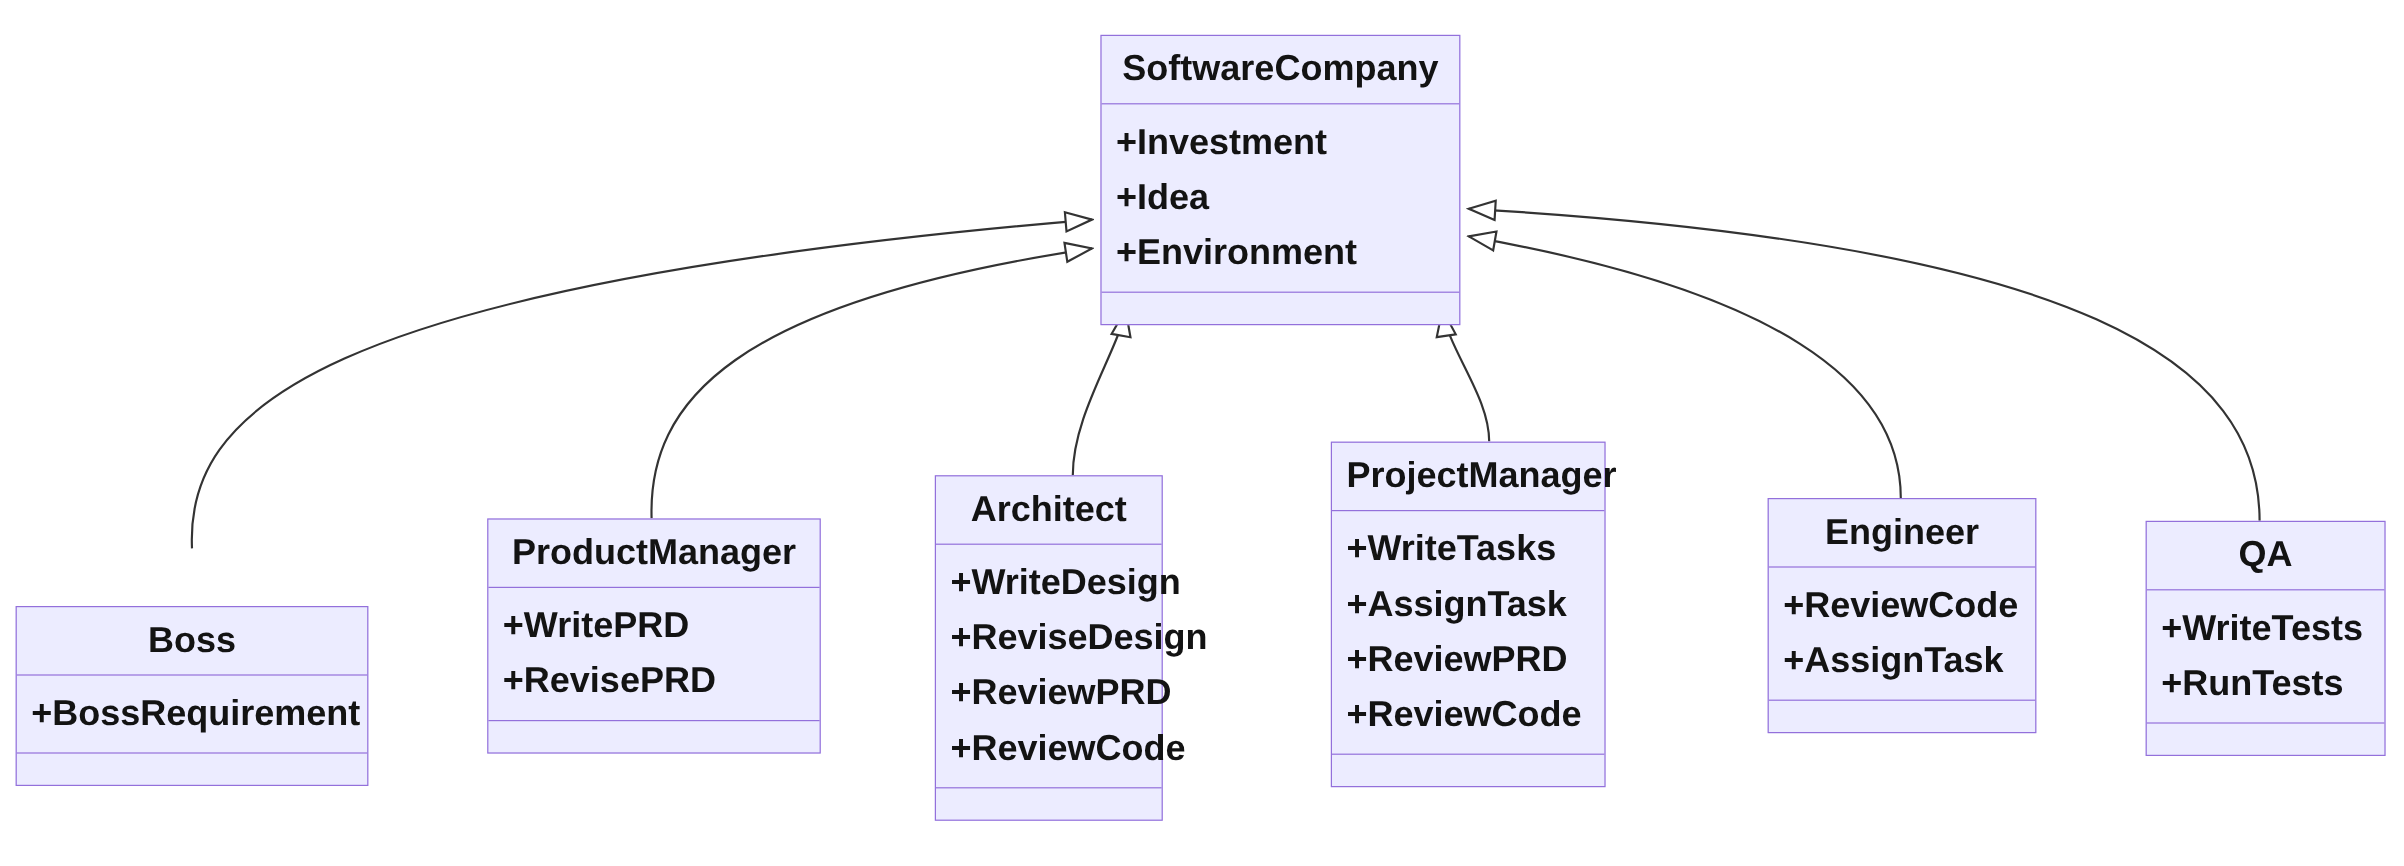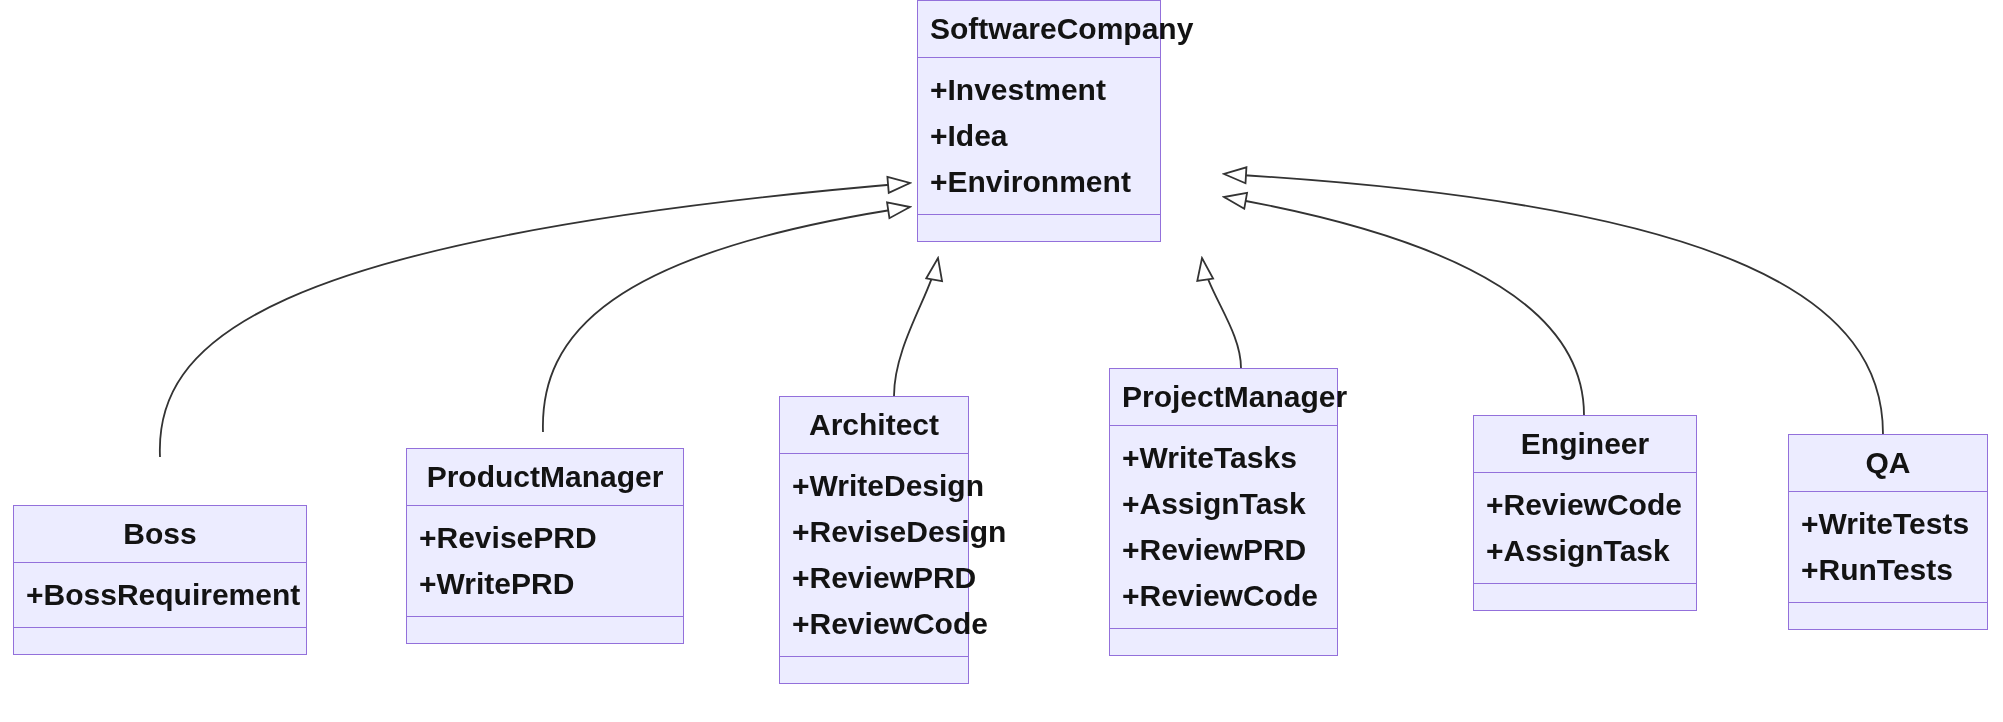--- a/index.html
+++ b/index.html
@@ -63,43 +63,43 @@
       </marker>
     </defs>
     <path d="M160,457 C155,345 255,238 910,183" fill="none" stroke="#333333" stroke-width="1.8" marker-end="url(#inheritArrow)"></path>
     <path d="M543,432 C540,335 610,252 910,207" fill="none" stroke="#333333" stroke-width="1.8" marker-end="url(#inheritArrow)"></path>
     <path d="M894,396 C894,345 932,292 938,258" fill="none" stroke="#333333" stroke-width="1.8" marker-end="url(#inheritArrow)"></path>
     <path d="M1241,368 C1241,330 1207,292 1202,258" fill="none" stroke="#333333" stroke-width="1.8" marker-end="url(#inheritArrow)"></path>
     <path d="M1584,415 C1584,318 1480,242 1224,197" fill="none" stroke="#333333" stroke-width="1.8" marker-end="url(#inheritArrow)"></path>
     <path d="M1883,434 C1883,303 1740,204 1224,174" fill="none" stroke="#333333" stroke-width="1.8" marker-end="url(#inheritArrow)"></path>
   </svg>
 
-  <div class="class-box" style="left:917px; top:0; width:244px;">
+  <div class="class-box" style="left:917px; top:29px; width:300px;">
     <div class="class-title">SoftwareCompany</div>
     <div class="class-attrs">
       <div class="attr">+Investment</div>
       <div class="attr">+Idea</div>
       <div class="attr">+Environment</div>
     </div>
     <div class="class-methods"></div>
   </div>
 
   <div class="class-box" style="left:13px; top:457px; width:294px;margin-top:48px;">
     <div class="class-title">Boss</div>
     <div class="class-attrs">
       <div class="attr">+BossRequirement</div>
     </div>
     <div class="class-methods"></div>
   </div>
 
-  <div class="class-box" style="left:406px; top:448px; width:278px;">
+  <div class="class-box" style="left:406px; top:432px; width:278px;">
     <div class="class-title">ProductManager</div>
     <div class="class-attrs">
+      <div class="attr">+WritePRD</div>
       <div class="attr">+RevisePRD</div>
-      <div class="attr">+WritePRD</div>
     </div>
     <div class="class-methods"></div>
   </div>
 
   <div class="class-box" style="left:779px; top:396px; width:190px;">
     <div class="class-title">Architect</div>
     <div class="class-attrs">
       <div class="attr">+WriteDesign</div>
       <div class="attr">+ReviseDesign</div>
       <div class="attr">+ReviewPRD</div>

